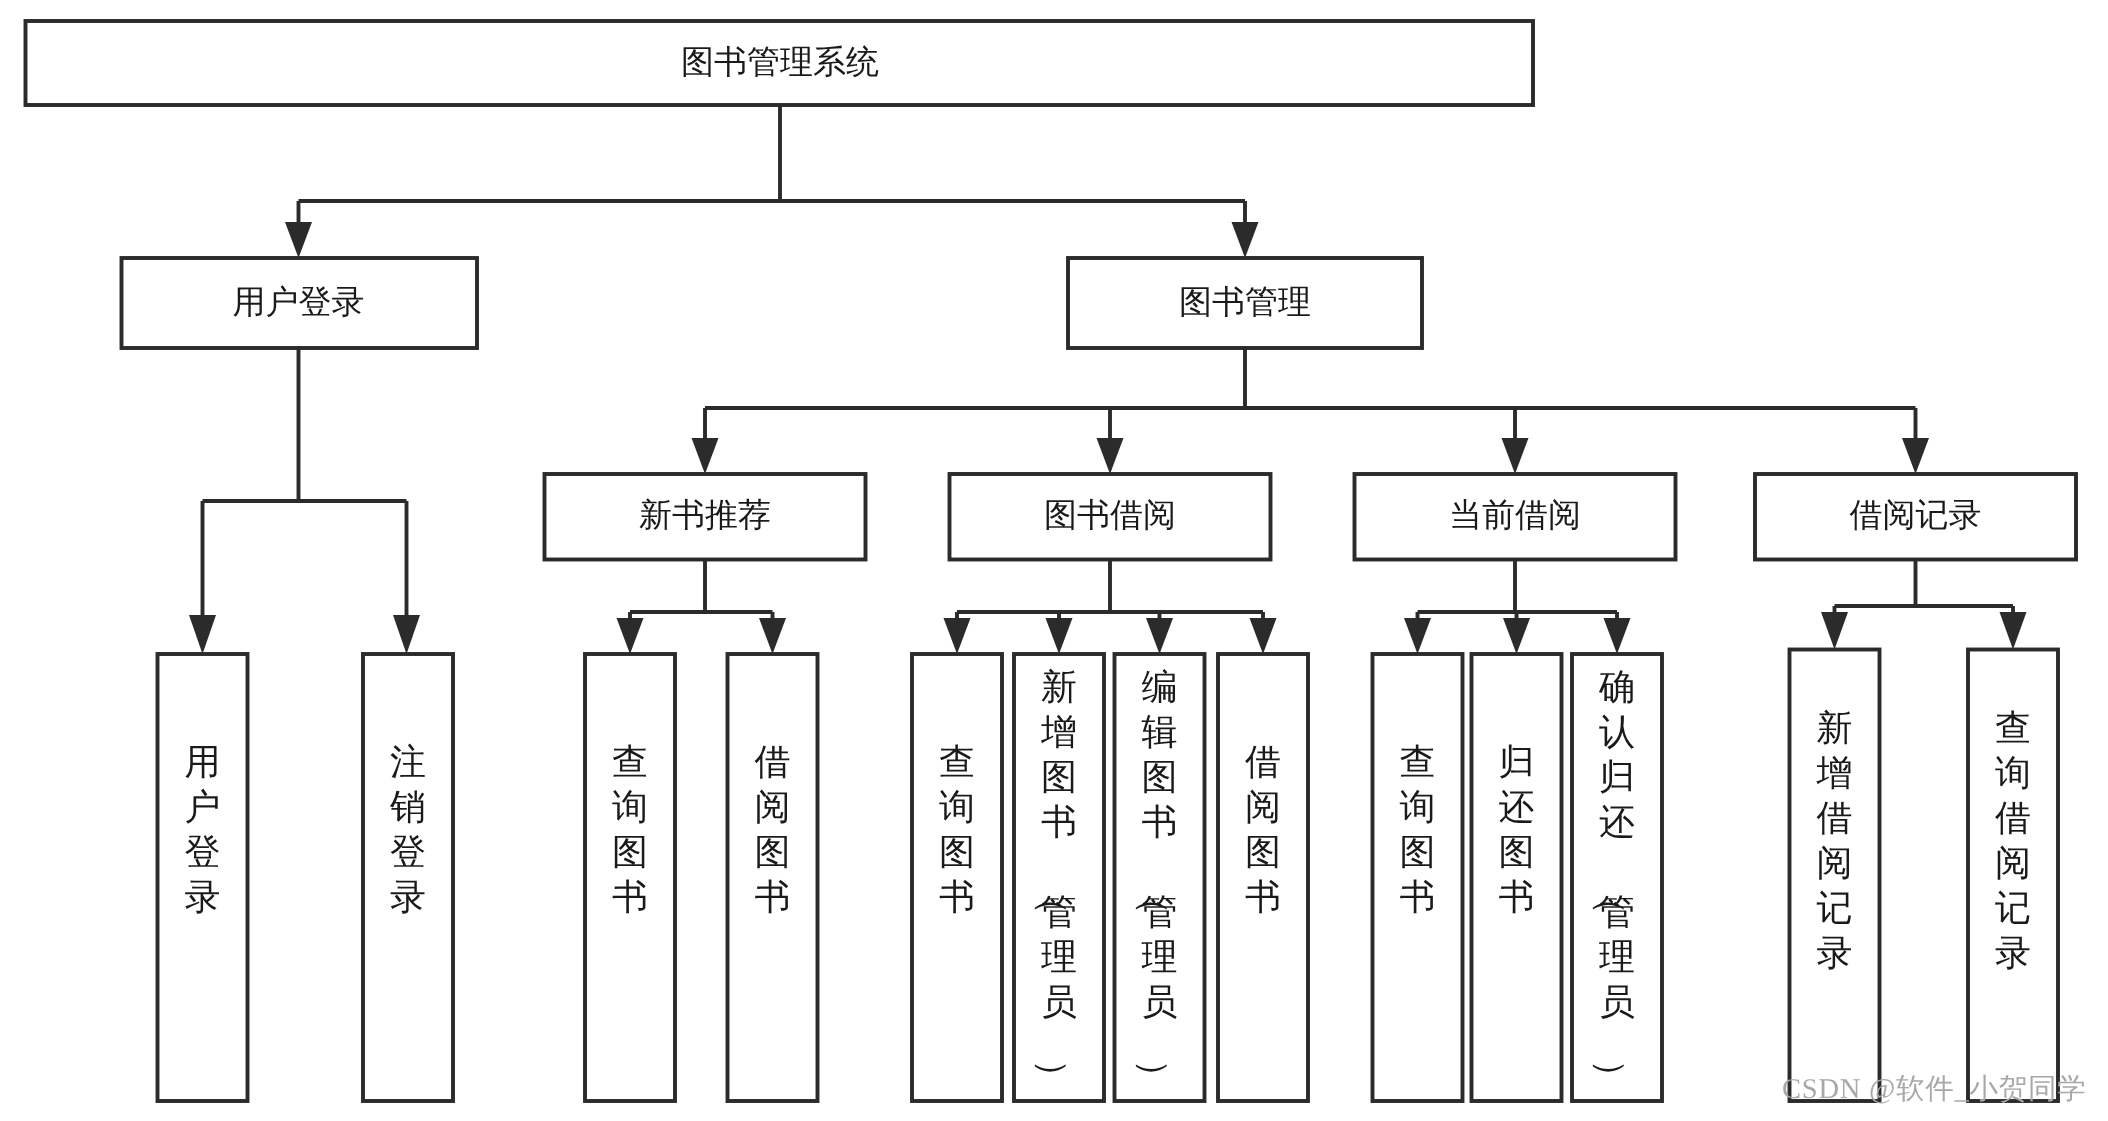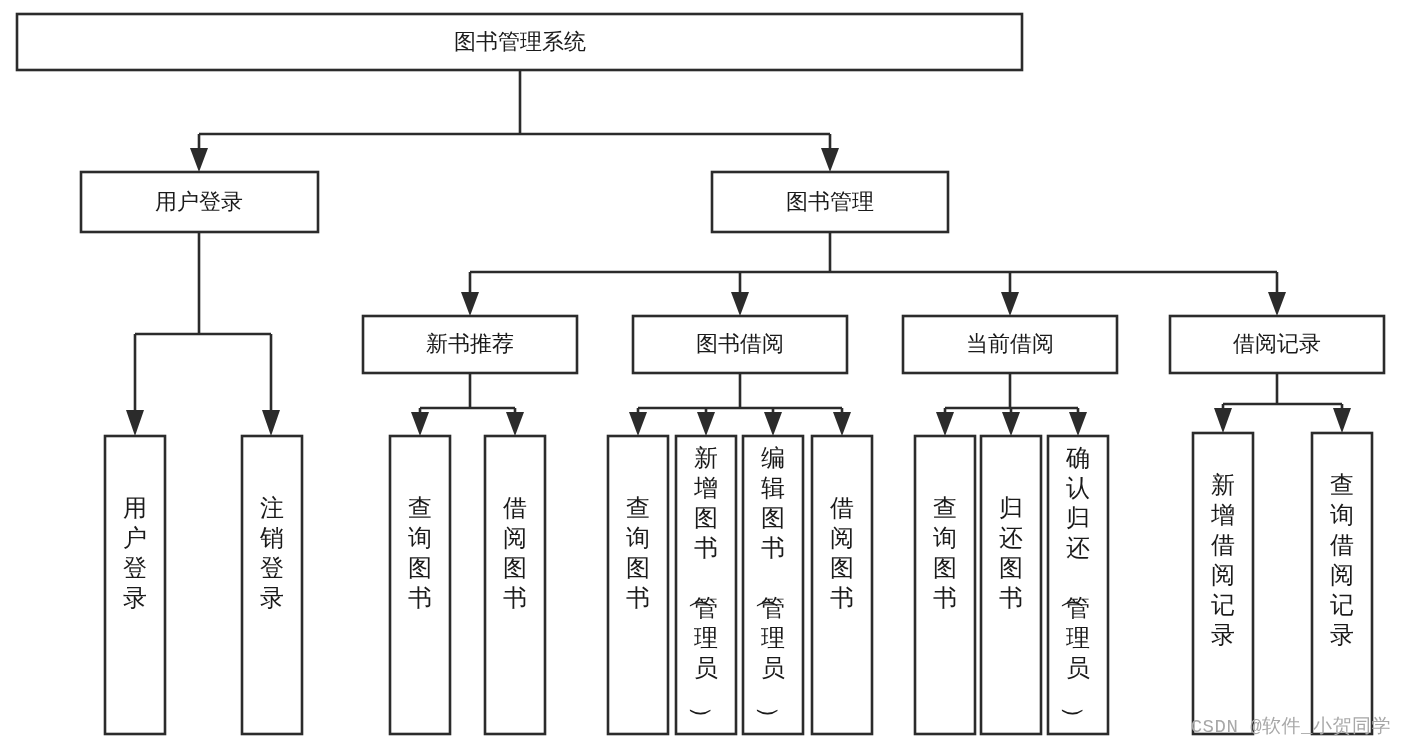--- a/index.html
+++ b/index.html
@@ -52,21 +52,21 @@
   .node-label-v {
     fill: #1a1a1a;
     font-family: "Liberation Sans", "DejaVu Sans", sans-serif;
     font-size: 24px;
     text-anchor: middle;
   }
   .watermark {
     position: absolute;
     right: 14px;
     bottom: 8px;
-    font-family: Liberation Mono, monospace;
+    font-family: Liberation Serif, serif;
     font-size: 19px;
     color: #a8a8a8;
     letter-spacing: 0.5px;
     white-space: nowrap;
     user-select: none;
   }
 </style>
 </head>
 <body>
 

